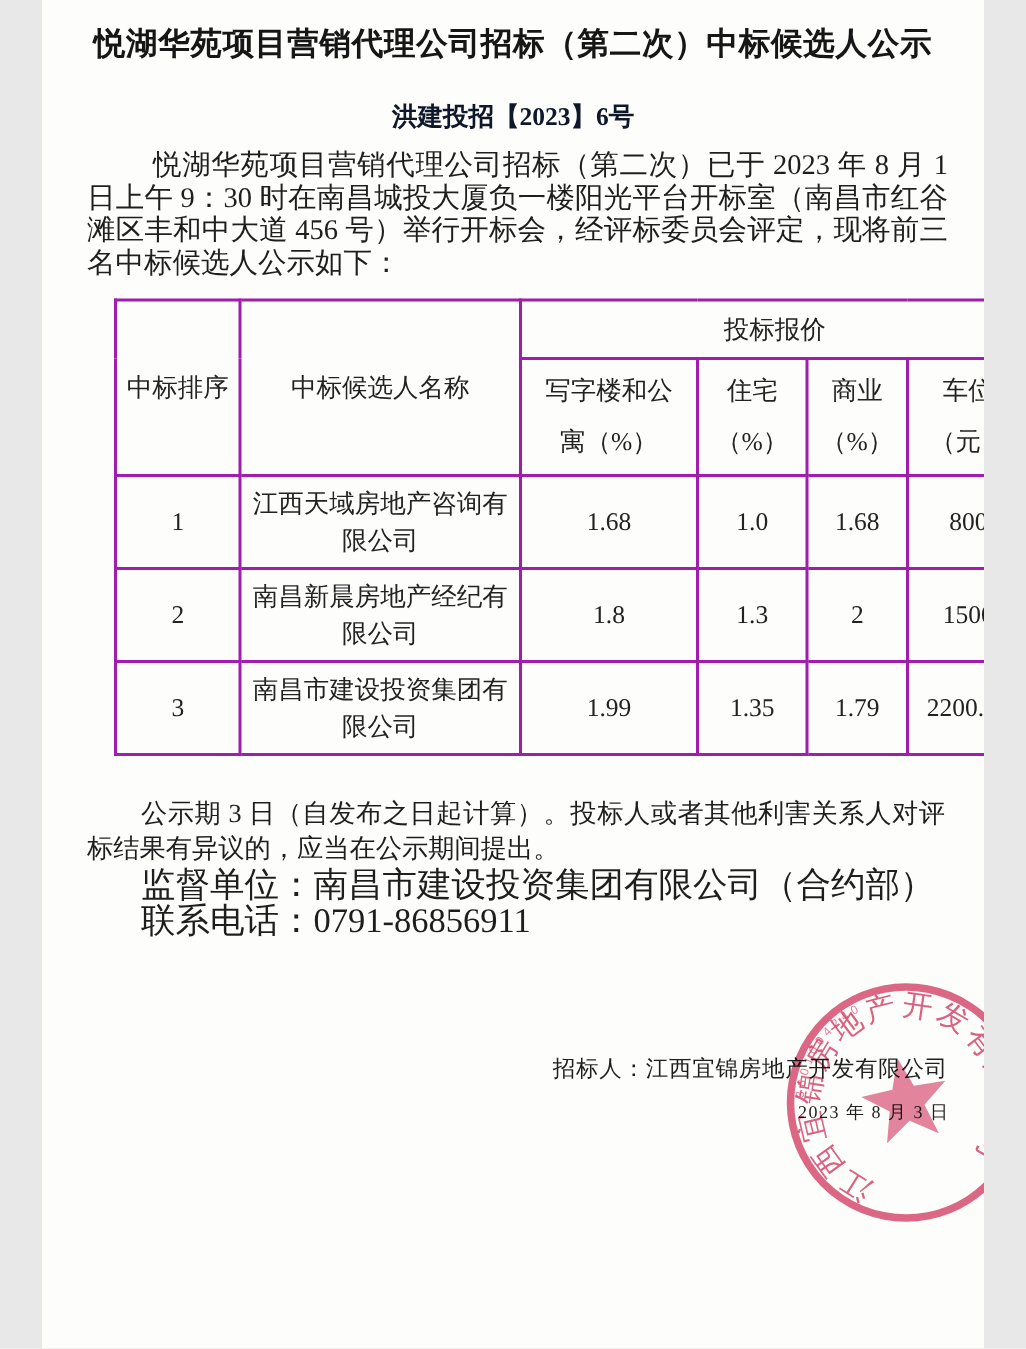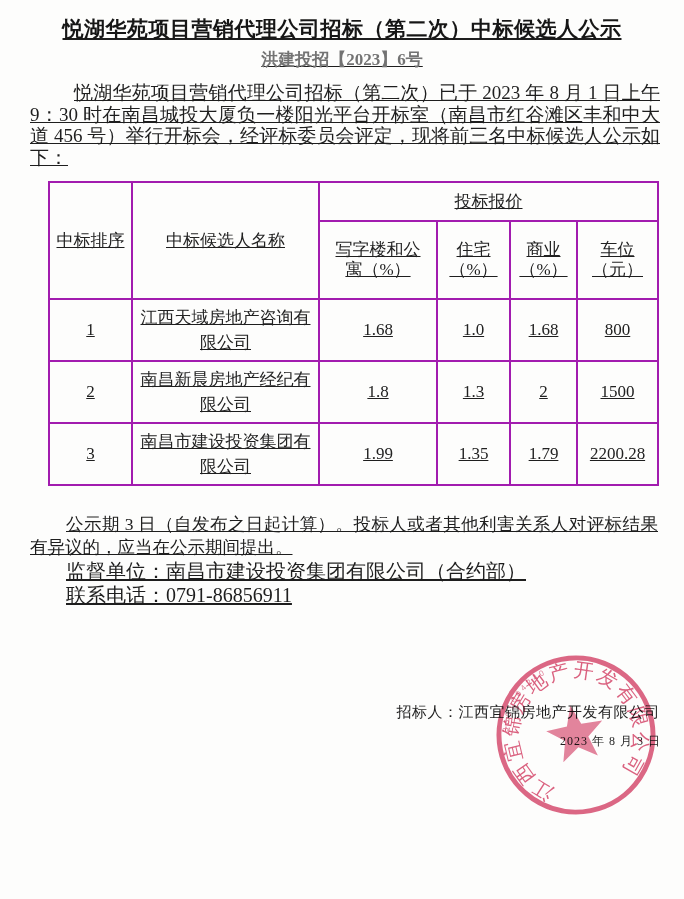--- a/index.html
+++ b/index.html
@@ -1,37 +1,36 @@
 <!DOCTYPE html>
 <html><head>
 <meta charset="utf-8">
 <style>
   html, body { margin: 0; padding: 0; background: #e8e8e8; }
   .page {
     position: relative;
-    width: 684px; height: 899px;
+    width: 628px; height: 899px;
     margin: 0 auto;
     background: #fdfdfc;
     font-family: "Liberation Serif", "DejaVu Serif", serif;
     color: #1e1e1e;
     overflow: hidden;
-    text-decoration: underline;
   }
   .title {
     margin: 0; padding-top: 15px;
     text-align: center;
     font-size: 21px; font-weight: bold;
     letter-spacing: 0.5px;
     color: #161616;
   }
   .doc-number {
-    margin-top: 5px;
+    margin-top: 23px;
     text-align: center;
     font-size: 17px; font-weight: bold;
-    color: #737373;
+    color: #0f172a;
   }
   .intro {
     margin: 11px 24px 0 30px;
     font-size: 19px;
     line-height: 21.5px;
     text-align: justify;
     text-indent: 44px;
   }
   table.bid-table {
     border-collapse: collapse;
@@ -44,33 +43,33 @@
   table.bid-table td {
     border: 2px solid #a21caf;
     text-align: center;
     vertical-align: middle;
     padding: 0 4px;
     overflow: hidden;
   }
   tr.row-group { height: 39px; }
   tr.row-sub  { height: 78px; }
   tr.data-row { height: 62px; }
-  td.sub { white-space: pre-line; line-height: 20px; }
+  td.sub { white-space: pre-line; line-height: 34px; }
   td.name-cell { line-height: 25px; padding: 0 8px; }
   td.num-cell { vertical-align: middle; padding-top: 10px; }
   .notice {
     margin: 27px 26px 0 30px;
     font-size: 17.5px;
     line-height: 23px;
     text-align: justify;
     text-indent: 36px;
   }
   .supervisor, .phone {
     margin: 1px 26px 0 30px;
-    font-size: 20px;
+    font-size: 23px;
     line-height: 23px;
     text-indent: 36px;
   }
   .tenderer {
     position: absolute;
     top: 703px; right: 24px;
     font-size: 15px;
     letter-spacing: 0.5px;
   }
   .date {

